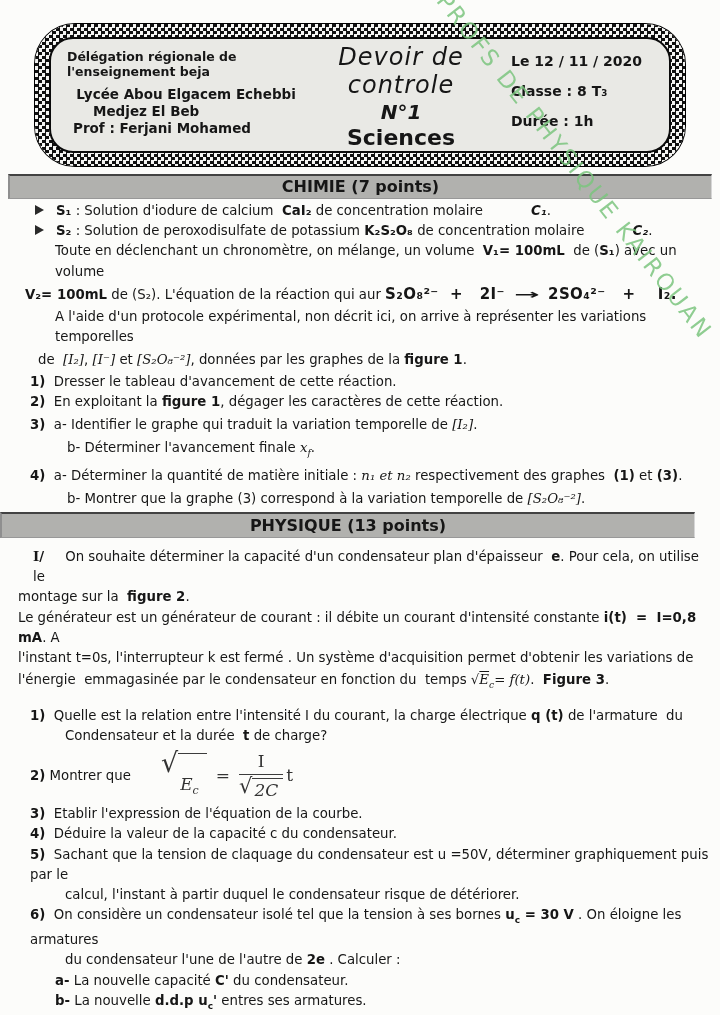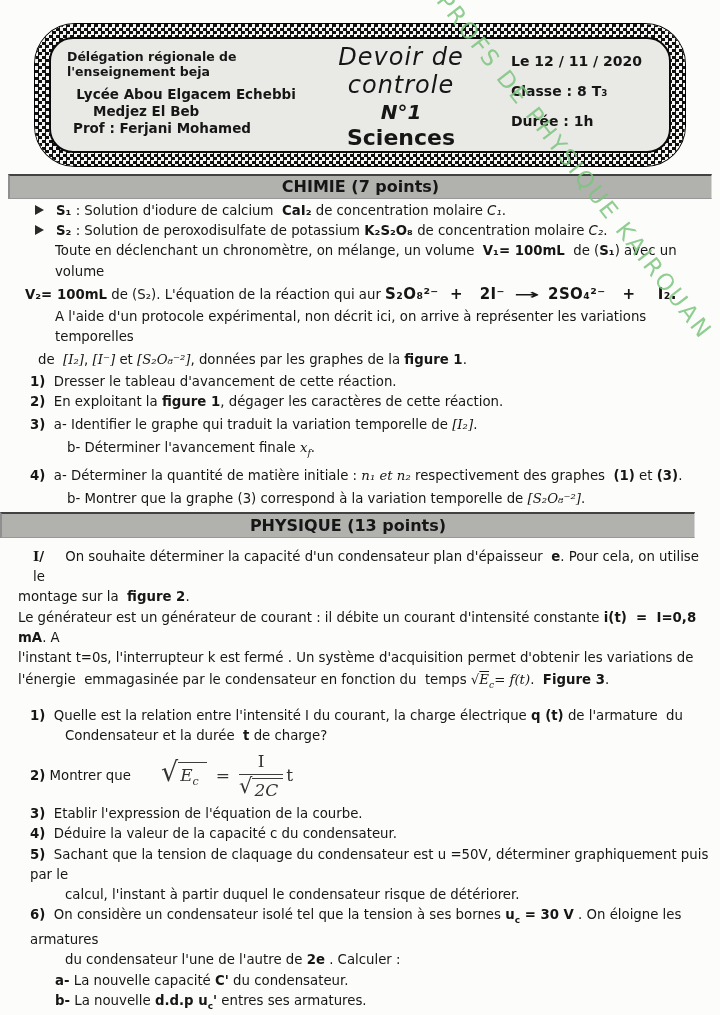--- a/index.html
+++ b/index.html
@@ -40,37 +40,37 @@
   .line{line-height:20.2px;white-space:pre-wrap;}
   .line span{white-space:pre-wrap;}
   .ml8{margin-left:8px}.ml10{margin-left:10px}.ml13{margin-left:13px}.ml15{margin-left:15px}
   .ml30{margin-left:30px}.ml40{margin-left:40px}.ml42{margin-left:42px}.ml5{margin-left:5px}
   .mlneg{margin-left:-7px}
   .gap-top{margin-top:9px;}
   .tall{line-height:25px;}
   .tall2{line-height:23px;}
   
   .b{font-weight:bold;}
-  .bi{font-weight:normal;font-style:italic;}
+  .bi{font-weight:bold;font-style:italic;margin-left:44px;}
   .m{font-family:"DejaVu Serif",serif;font-style:italic;}
   .ser{font-family:"DejaVu Serif",serif;}
   .sub{vertical-align:sub;font-size:.68em;}
   .ovl{text-decoration:overline;}
   .eq{font-weight:bold;font-size:15px;letter-spacing:.4px;}
   .stretch{display:inline-block;transform:scaleX(2.3);margin:0 16px;font-weight:bold;}
   
   .tri{display:inline-block;width:0;height:0;border-left:9px solid #2a2a2a;
        border-top:5px solid transparent;border-bottom:5px solid transparent;margin-right:12px;}
   
   .q2row{display:flex;align-items:center;height:58px;}
   .bigformula{display:inline-flex;align-items:center;font-family:"DejaVu Serif",serif;
               color:#333;font-size:17px;margin-left:30px;}
   .sq{display:inline-flex;align-items:flex-start;}
   .rsign{font-size:27px;line-height:20px;}
-  .under-root{border-top:1.6px solid #3c3c3c;padding:2px 8px 0 2px;font-style:italic;}
+  .under-root{border-top:1.6px solid #3c3c3c;padding:20px 8px 0 2px;font-style:italic;}
   .under-root sub{font-size:11px;font-style:italic;}
   .eqs{margin:0 9px;}
   .frac{display:inline-flex;flex-direction:column;align-items:center;}
   .fnum{padding:0 4px 3px;}
   .fden{border-top:1.6px solid #3c3c3c;display:inline-flex;align-items:flex-start;padding-top:3px;}
   .rsign2{font-size:21px;line-height:16px;}
   .under-root2{border-top:1.5px solid #3c3c3c;padding:1px 5px 0 2px;font-style:italic;}
   .tvar{margin-left:3px;}
 </style>
 </head>

